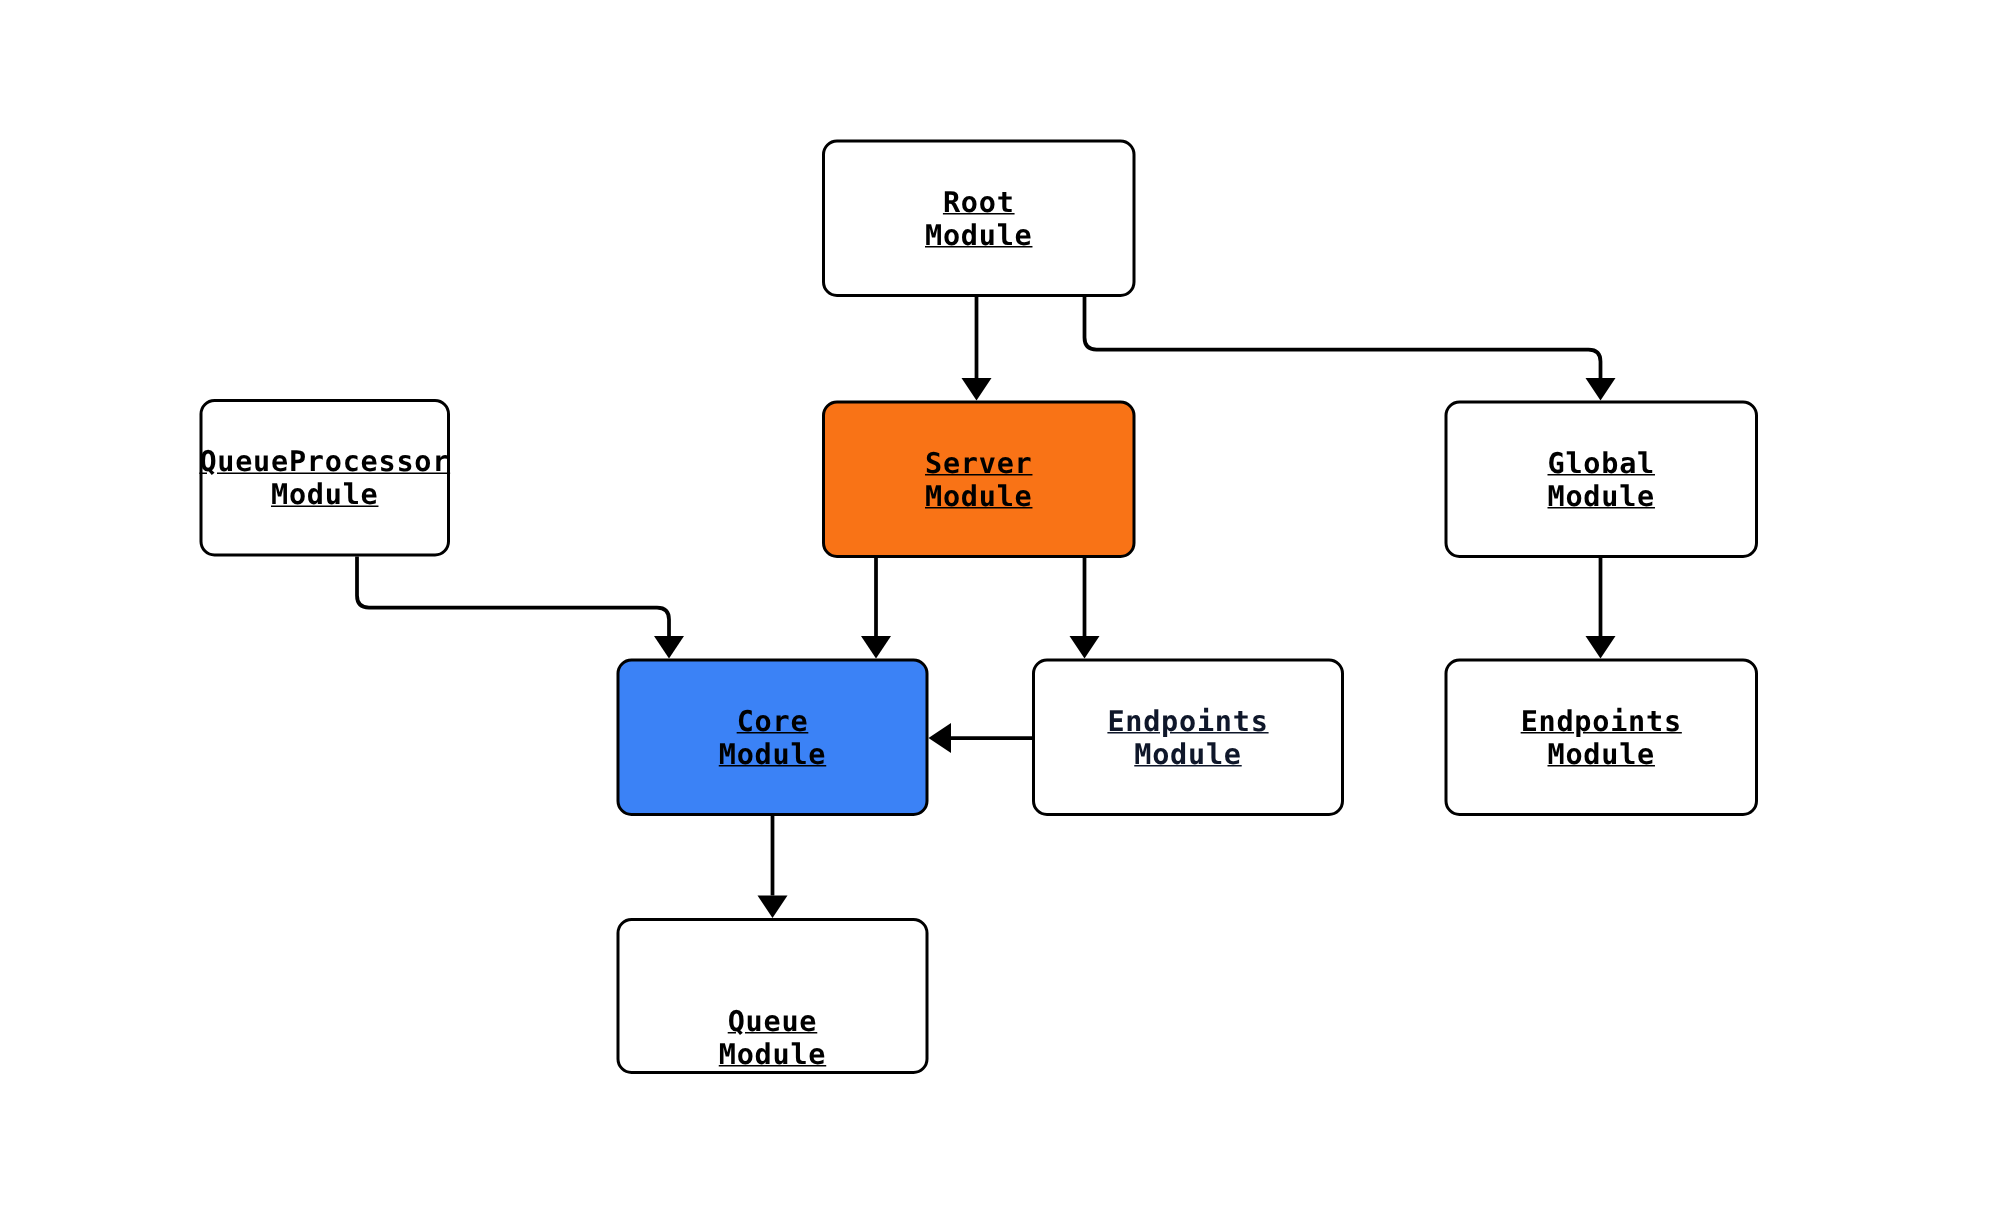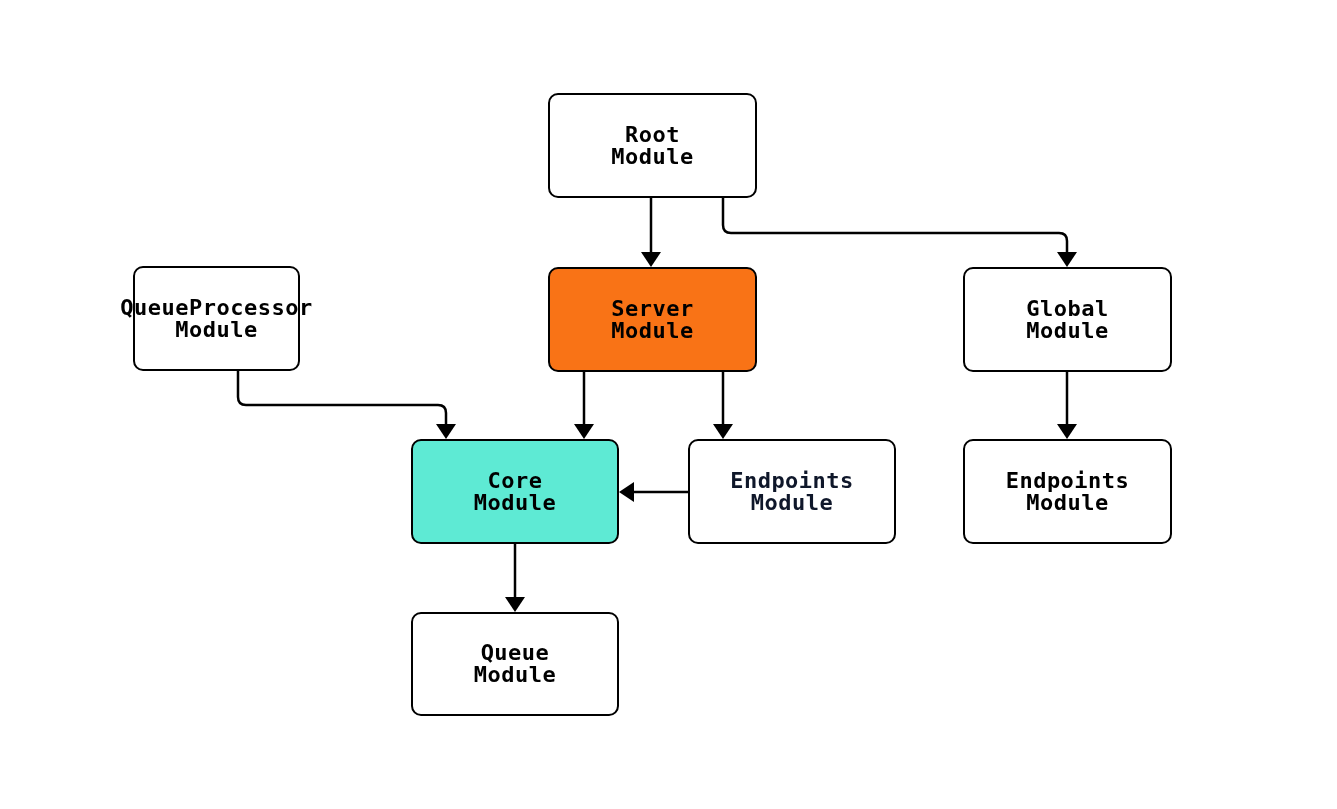--- a/index.html
+++ b/index.html
@@ -26,27 +26,28 @@
     position: absolute;
     box-sizing: border-box;
     border: 2.5px solid #000000;
     border-radius: 10px;
     background: #ffffff;
     display: flex;
     align-items: center;
     justify-content: center;
   }
   .node-label {
-    font-size: 22px;
+    font-size: 19px;
     font-weight: bold;
     line-height: 22px;
     text-align: center;
     color: #000000;
     white-space: pre-line;
     letter-spacing: 0.5px;
+    text-decoration: underline;
   }
 </style>
 </head>
 <body>
 
 <div class="canvas" style="background: rgb(255, 255, 255);">
   <svg class="edge-layer" xmlns="http://www.w3.org/2000/svg">
       <path d="M 651 198 L 651 252" fill="none" stroke="#000000" stroke-width="2.5"></path>
       <polygon points="651,267 641,252 661,252" fill="#000000"></polygon>
       <path d="M 723 198 L 723 225 Q 723 233 731 233 L 1059 233 Q 1067 233 1067 241 L 1067 252" fill="none" stroke="#000000" stroke-width="2.5"></path>
@@ -74,30 +75,30 @@
 Module</div>
       </div>
       <div class="node" style="left: 548px; top: 267px; width: 209px; height: 105px; border-color: rgb(0, 0, 0); background: #f97316;">
         <div class="node-label" style="color: rgb(0, 0, 0);">Server
 Module</div>
       </div>
       <div class="node" style="left: 963px; top: 267px; width: 209px; height: 105px; border-color: rgb(0, 0, 0); background: rgb(255, 255, 255);">
         <div class="node-label" style="color: rgb(0, 0, 0);">Global
 Module</div>
       </div>
-      <div class="node" style="left: 411px; top: 439px; width: 208px; height: 105px; border-color: rgb(0, 0, 0); background: #5eead4;">
+      <div class="node" style="left: 411px; top: 439px; width: 208px; height: 105px; border-color: rgb(0, 0, 0); background: #3b82f6;">
         <div class="node-label" style="color: rgb(0, 0, 0);">Core
 Module</div>
       </div>
       <div class="node" style="left: 688px; top: 439px; width: 208px; height: 105px; border-color: rgb(0, 0, 0); background: rgb(255, 255, 255);">
         <div class="node-label" style="color: #0f172a;">Endpoints
 Module</div>
       </div>
       <div class="node" style="left: 963px; top: 439px; width: 209px; height: 105px; border-color: rgb(0, 0, 0); background: rgb(255, 255, 255);">
         <div class="node-label" style="color: rgb(0, 0, 0);">Endpoints
 Module</div>
       </div>
-      <div class="node" style="left: 411px; top: 612px; width: 208px; height: 104px; border-color: rgb(0, 0, 0); background: rgb(255, 255, 255);">
+      <div class="node" style="left: 411px; top: 612px; width: 208px; height: 104px; border-color: rgb(0, 0, 0); background: rgb(255, 255, 255); align-items: flex-end;">
         <div class="node-label" style="color: rgb(0, 0, 0);">Queue
 Module</div>
       </div>
     </div>
 </div>
 
 </body></html>

